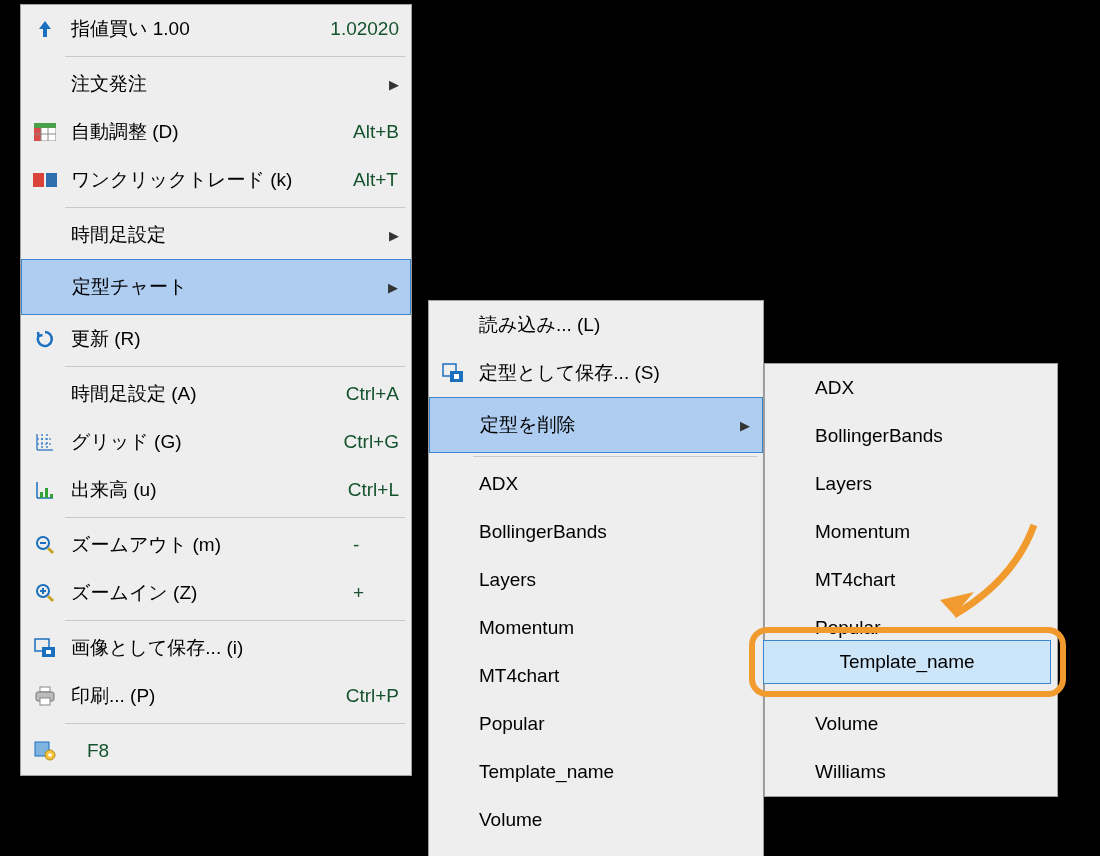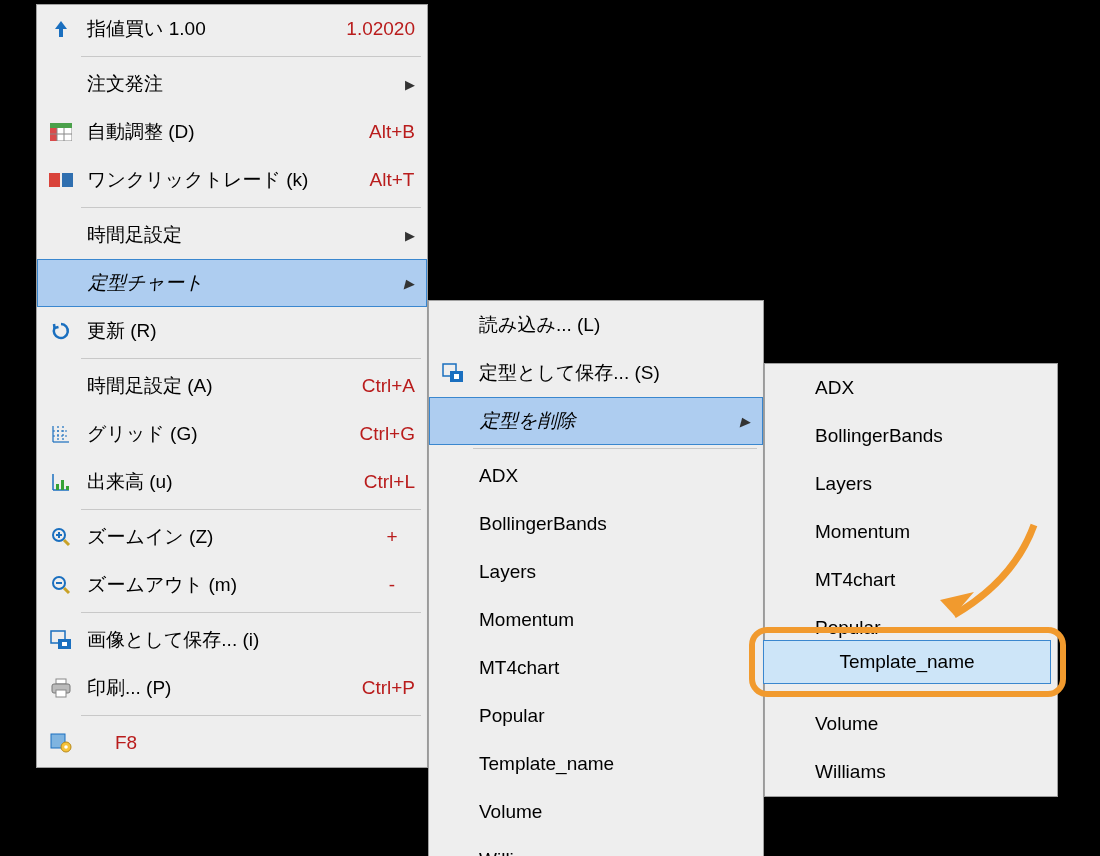--- a/index.html
+++ b/index.html
@@ -32,43 +32,42 @@
   display: flex;
   align-items: center;
   justify-content: center;
   flex-shrink: 0;
 }
 .menu-item .label {
   flex: 1;
   padding-left: 8px;
 }
 .menu-item .accel {
-  color: #b91c1c;
+  color: #14532d;
   padding-left: 24px;
-  text-align: center;
+  text-align: left;
   min-width: 70px;
 }
 .menu-item .submenu-arrow {
   width: 14px;
   text-align: right;
   font-size: 13px;
   color: #333;
 }
 .menu-sep {
   height: 1px;
   background: #c8c8c8;
   margin: 3px 6px 3px 44px;
 }
 .menu-item.highlight {
   background: #aecdf0;
   border: 1px solid #3a87cf;
-  height: 48px;
-  font-style: italic;
-}
-#menu-main { left: 36px; top: 4px; width: 392px; }
+  height: 56px;
+}
+#menu-main { left: 20px; top: 4px; width: 392px; }
 #menu-tpl  { left: 428px; top: 300px; width: 336px; }
 #menu-del  { left: 764px; top: 363px; width: 294px; }
 
 
 .callout {
   position: absolute;
   left: 749px;
   top: 627px;
   width: 317px;
   height: 70px;
@@ -212,37 +211,37 @@
   </div>
 
   <div class="menu-sep"></div>
 
   <div class="menu-item">
     <span class="icon-slot">
       <svg width="20" height="20" viewBox="0 0 20 20">
           <circle cx="8" cy="8" r="6" fill="none" stroke="#1a6fbf" stroke-width="2"></circle>
           <line x1="13" y1="13" x2="18" y2="18" stroke="#c9a227" stroke-width="3"></line>
           <line x1="5" y1="8" x2="11" y2="8" stroke="#1a6fbf" stroke-width="2"></line>
-          <line x1="8" y1="5" x2="8" y2="11" stroke="#1a6fbf" stroke-width="2"></line>
-        </svg>
-    </span>
-    <span class="label">ズームイン (Z)</span>
-    <span class="accel">+</span>
+        </svg>
+    </span>
+    <span class="label">ズームアウト (m)</span>
+    <span class="accel">-</span>
   </div>
 
   <div class="menu-item">
     <span class="icon-slot">
       <svg width="20" height="20" viewBox="0 0 20 20">
           <circle cx="8" cy="8" r="6" fill="none" stroke="#1a6fbf" stroke-width="2"></circle>
           <line x1="13" y1="13" x2="18" y2="18" stroke="#c9a227" stroke-width="3"></line>
           <line x1="5" y1="8" x2="11" y2="8" stroke="#1a6fbf" stroke-width="2"></line>
-        </svg>
-    </span>
-    <span class="label">ズームアウト (m)</span>
-    <span class="accel">-</span>
+          <line x1="8" y1="5" x2="8" y2="11" stroke="#1a6fbf" stroke-width="2"></line>
+        </svg>
+    </span>
+    <span class="label">ズームイン (Z)</span>
+    <span class="accel">+</span>
   </div>
 
   <div class="menu-sep"></div>
 
   <div class="menu-item">
     <span class="icon-slot">
       <svg width="22" height="20" viewBox="0 0 22 20">
           <rect x="1" y="1" width="14" height="12" fill="none" stroke="#1a6fbf" stroke-width="1.5"></rect>
           <rect x="8" y="9" width="13" height="10" fill="#1a6fbf"></rect>
           <rect x="12" y="12" width="5" height="4" fill="#fff"></rect>

